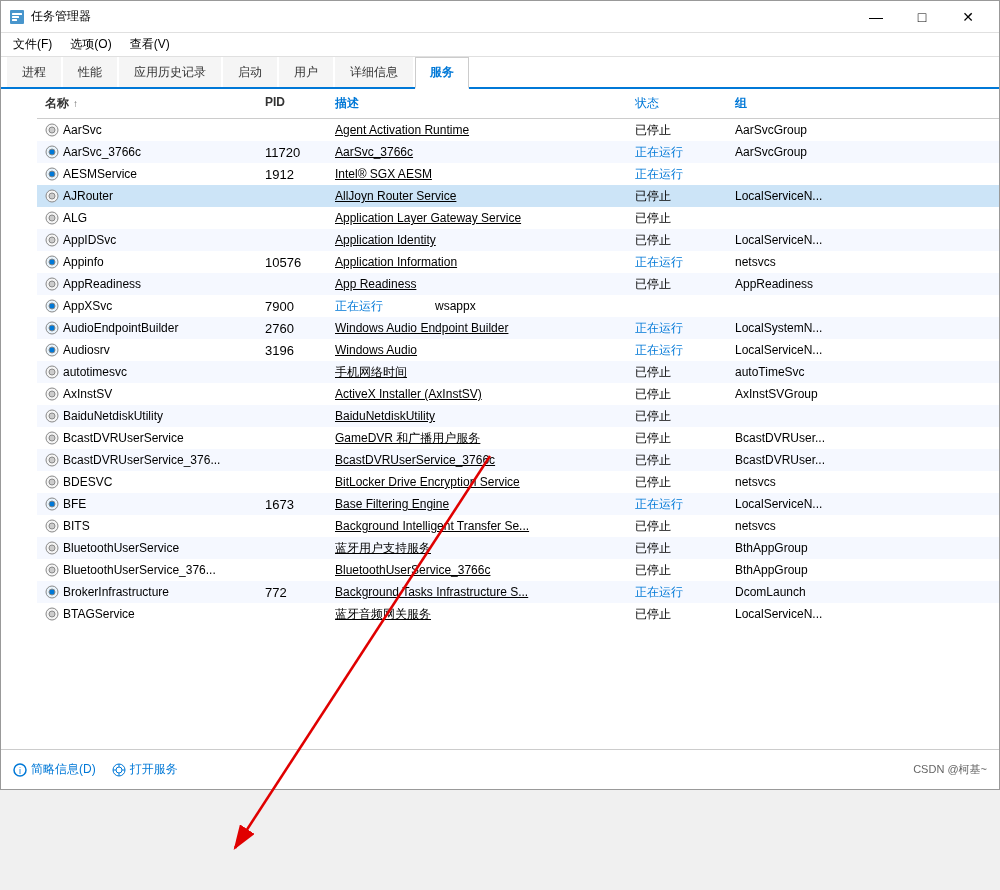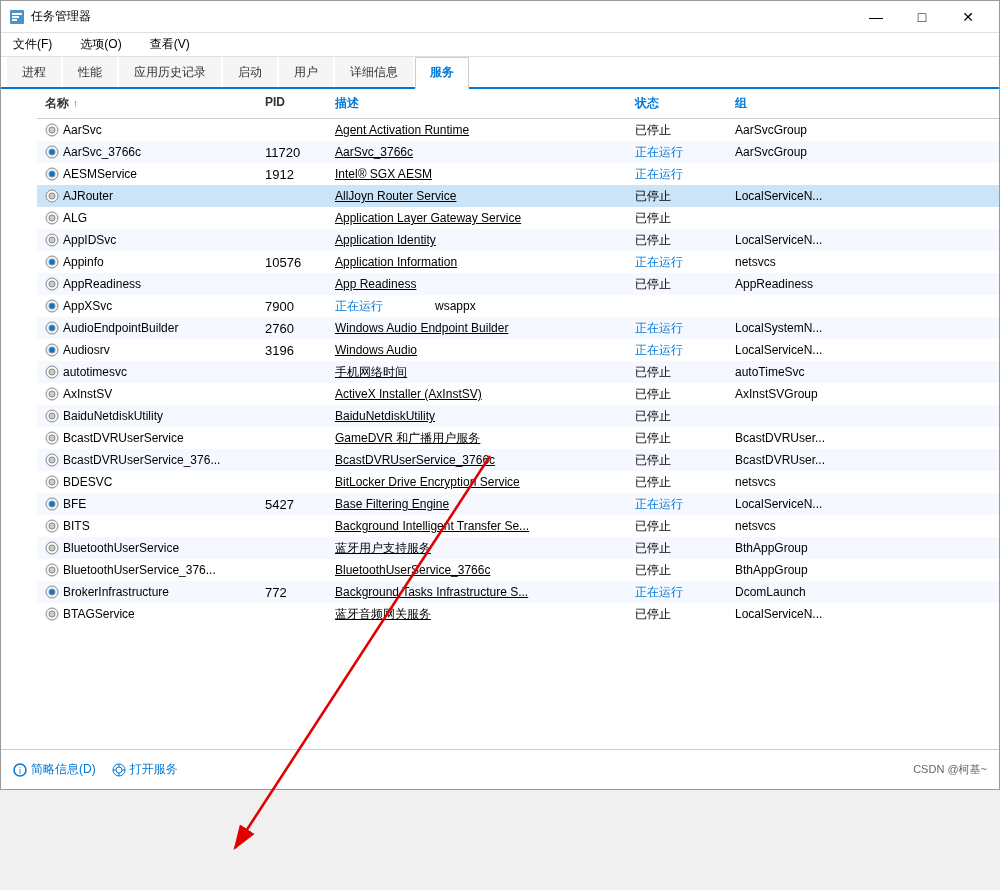--- a/index.html
+++ b/index.html
@@ -57,21 +57,21 @@
       color: #000;
       background: transparent;
       border: none;
     }
     .menu-bar {
       height: 24px;
       display: flex;
       align-items: center;
       padding: 0 4px;
       border-bottom: 1px solid #e0e0e0;
-      gap: 12px;
+      gap: 2px;
     }
     .menu-item {
       padding: 2px 8px;
       cursor: pointer;
       font-size: 12px;
       color: #000;
     }
     .tab-bar {
       height: 32px;
       display: flex;
@@ -101,21 +101,21 @@
     .table-header {
       display: flex;
       background: #fff;
       border-bottom: 1px solid #ccc;
       padding: 4px 0;
       user-select: none;
     }
     .col-name { width: 220px; min-width: 220px; padding: 2px 8px; font-weight: bold; font-size: 12px; color: #333; display: flex; align-items: center; gap: 4px; }
     .col-pid { width: 70px; min-width: 70px; padding: 2px 8px; font-weight: bold; font-size: 12px; color: #333; }
     .col-desc { width: 300px; min-width: 300px; padding: 2px 8px; font-weight: bold; font-size: 12px; color: #0078d7; }
-    .col-status { width: 100px; min-width: 100px; padding: 2px 8px; font-weight: bold; font-size: 12px; color: #0078d7; }
+    .col-status { width: 100px; min-width: 100px; padding: 2px 8px; font-weight: normal; font-size: 12px; color: #0078d7; }
     .col-group { flex: 1; padding: 2px 8px; font-weight: bold; font-size: 12px; color: #0078d7; }
     .sort-arrow { font-size: 10px; color: #666; }
     .table-body {
       flex: 1;
       overflow-y: auto;
       overflow-x: hidden;
     }
     .table-row {
       display: flex;
       align-items: center;
@@ -457,21 +457,21 @@
       <div class="row-group">netsvcs</div>
     </div>
         <div class="table-row">
       <div class="row-name">
         <svg class="service-icon" viewBox="0 0 14 14">
           <circle cx="7" cy="7" r="6" stroke="#888" stroke-width="1" fill="#e8f4fd"></circle>
           <circle cx="7" cy="7" r="3" stroke="#888" stroke-width="1" fill="#0078d7"></circle>
         </svg>
         BFE
       </div>
-      <div class="row-pid">5427</div>
+      <div class="row-pid">1673</div>
       <div class="row-desc">Base Filtering Engine</div>
       <div class="row-status status-running">正在运行</div>
       <div class="row-group">LocalServiceN...</div>
     </div>
         <div class="table-row">
       <div class="row-name">
         <svg class="service-icon" viewBox="0 0 14 14">
           <circle cx="7" cy="7" r="6" stroke="#888" stroke-width="1" fill="#f5f5f5"></circle>
           <circle cx="7" cy="7" r="3" stroke="#888" stroke-width="1" fill="#ccc"></circle>
         </svg>

